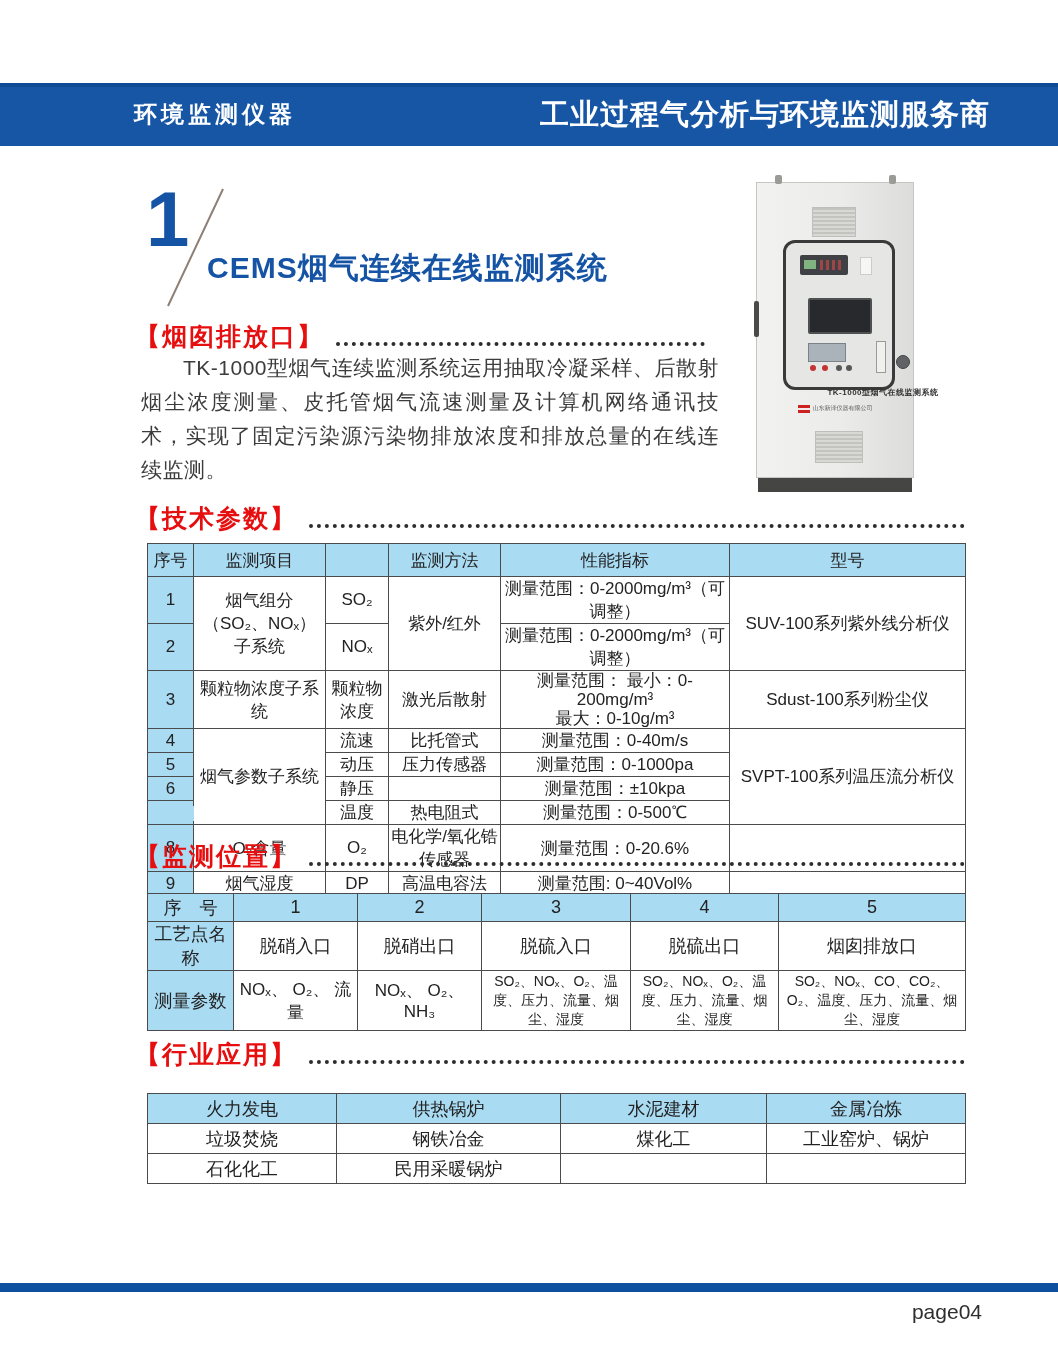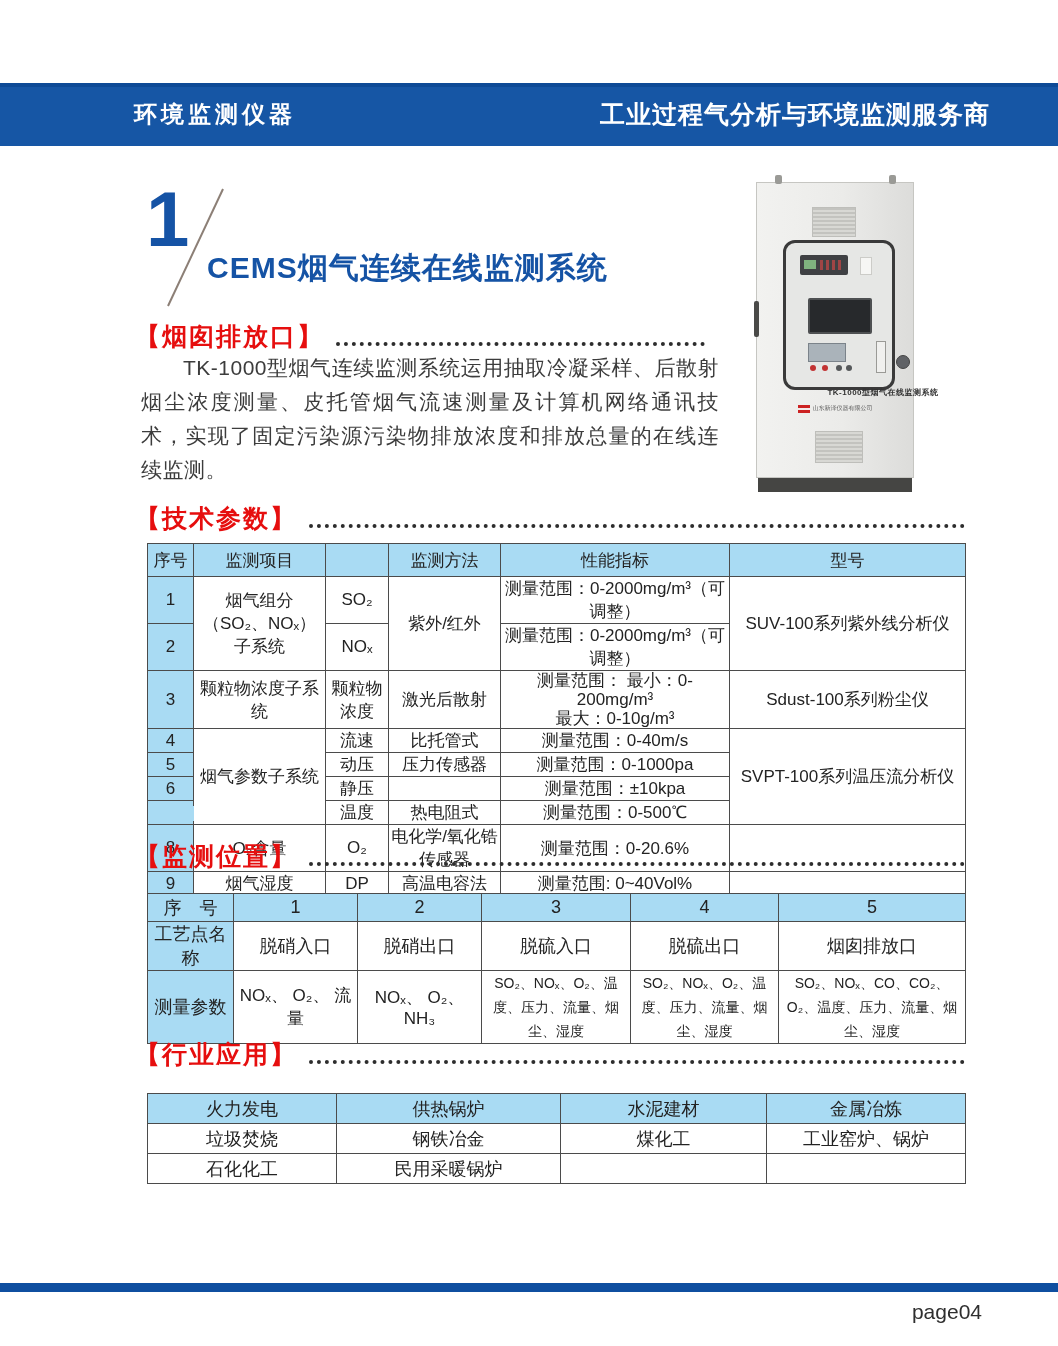--- a/index.html
+++ b/index.html
@@ -3,21 +3,21 @@
 <meta charset="utf-8">
 <style>
   html,body{margin:0;padding:0;background:#fff;}
   .page{position:relative;width:1058px;height:1346px;background:#ffffff;overflow:hidden;
         font-family:"Liberation Sans",sans-serif;color:#232323;}
   
   .topbar{position:absolute;left:0;top:83px;width:1058px;height:63px;box-sizing:border-box;
           background:linear-gradient(180deg,#0e4a96 0,#0e4a96 4px,#1656a5 4px);
           display:flex;align-items:center;justify-content:space-between;padding:0 68px 0 134px;color:#fff;}
   .topbar .lt{font-size:23px;font-weight:bold;letter-spacing:4px;}
-  .topbar .rt{font-size:25px;font-weight:bold;letter-spacing:1px;}
+  .topbar .rt{font-size:29px;font-weight:bold;letter-spacing:1px;}
   
   .sec-num{position:absolute;left:146px;top:180px;font-size:78px;font-weight:bold;color:#1553a5;line-height:1;}
   .slash{position:absolute;left:160px;top:185px;width:70px;height:125px;}
   .sec-title{position:absolute;left:207px;top:248px;font-size:30px;font-weight:bold;color:#1553a5;letter-spacing:1px;}
   
   .sect{position:absolute;left:135px;display:flex;align-items:flex-end;}
   .sect .label{font-size:25px;font-weight:bold;color:#e60e0e;letter-spacing:2px;white-space:nowrap;}
   .sect .dots{flex:1;border-bottom:4px dotted #2d2d2d;margin-left:12px;margin-bottom:7px;height:0;}
   .s-desc{top:320px;width:570px;}
   .s-tech{top:502px;width:830px;}
@@ -31,21 +31,21 @@
   td{border:1px solid #4b4b4b;text-align:center;vertical-align:middle;padding:0 2px;overflow:hidden;color:#232323;}
   .hd{background:#a9dbf3;font-size:18px;}
   .tech{top:543px;}
   .tech td{font-size:17px;}
   .tech .no{background:#a9dbf3;}
   .pre{white-space:pre-line;line-height:19px;font-size:16px;}
   .sm{font-size:13px;}
   .xs{font-size:12px;}
   .pos{top:893px;}
   .pos td{font-size:18px;}
-  .pos .params{font-size:14px;line-height:24px;padding:0 3px;}
+  .pos .params{font-size:14px;line-height:19px;padding:0 3px;}
   .ind{top:1093px;}
   .ind td{font-size:18px;}
   .tab-frag{position:absolute;left:148px;top:806px;width:46px;height:15px;background:#a9dbf3;}
   
   .cabinet{position:absolute;left:756px;top:182px;width:158px;height:310px;}
   .cab-body{position:absolute;left:0;top:0;width:158px;height:296px;border:1px solid #c6c6c2;box-sizing:border-box;
             background:linear-gradient(90deg,#f2f2f0 0%,#ebebe9 55%,#dcdcda 100%);}
   .eye{position:absolute;top:-8px;width:7px;height:9px;background:#9a9a96;border-radius:2px;}
   .eye.l{left:18px;} .eye.r{left:132px;}
   .topvent{position:absolute;left:55px;top:24px;width:42px;height:28px;border:1px solid #bebeba;

